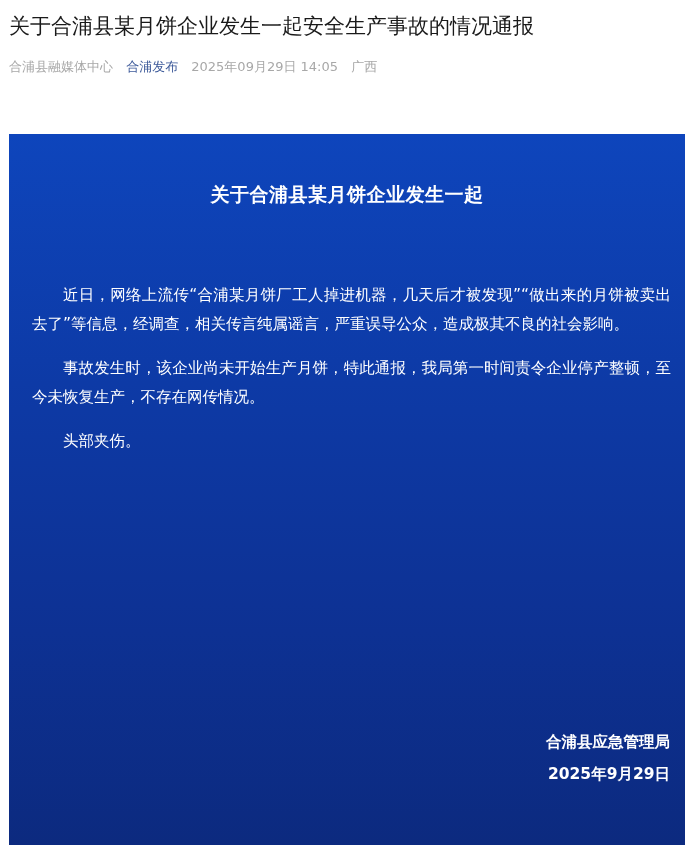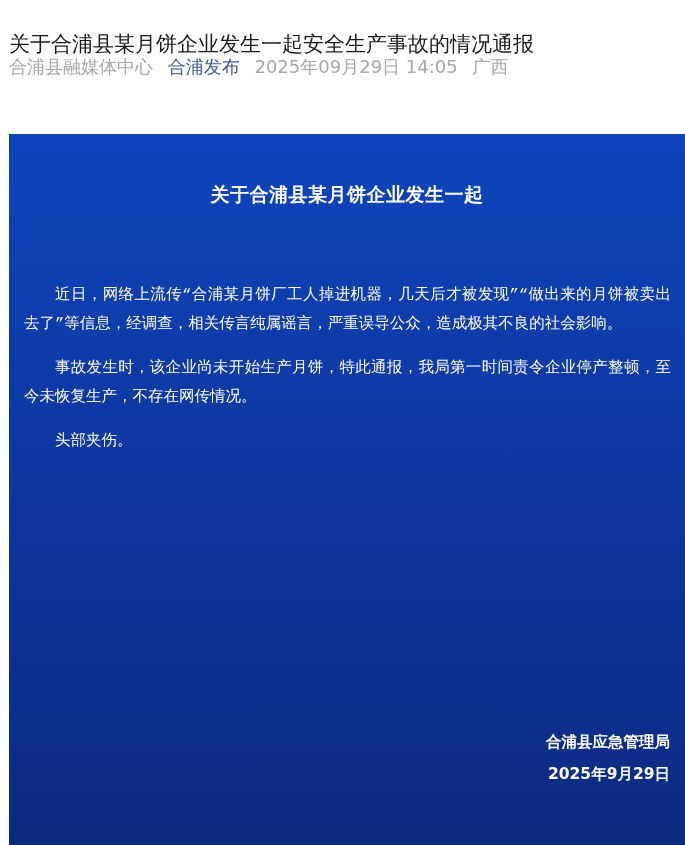--- a/index.html
+++ b/index.html
@@ -10,34 +10,34 @@
   body {
     width: 685px;
     height: 845px;
     position: relative;
     overflow: hidden;
     font-family: "DejaVu Sans", "Liberation Sans", sans-serif;
   }
   .article-title {
     position: absolute;
     left: 9px;
-    top: 28px;
+    top: 10px;
     margin: 0;
     font-size: 21px;
     font-weight: normal;
     color: #1a1a1a;
     line-height: 32px;
     letter-spacing: 0px;
     white-space: nowrap;
   }
   .meta {
     position: absolute;
     left: 9px;
     top: 57px;
-    font-size: 18px;
+    font-size: 13px;
     line-height: 20px;
     color: #a8a8a8;
     white-space: nowrap;
   }
   .meta span { margin-right: 9px; }
   .meta .account {
     color: #3d5a9a;
     cursor: pointer;
   }
   .panel {
@@ -62,24 +62,23 @@
   }
   .panel-body {
     position: absolute;
     left: 15px;
     right: 14px;
     top: 147px;
     font-size: 15.5px;
     line-height: 29px;
   }
   .panel-body p {
-    margin: 0 0 15px 0;
+    margin: 0 0 15px 8px;
     text-indent: 2em;
     text-align: justify;
-    font-family: Liberation Mono, monospace;
   }
   .signature {
     position: absolute;
     right: 15px;
     top: 592px;
     text-align: right;
     font-size: 15.5px;
     line-height: 32px;
     font-weight: bold;
   }

